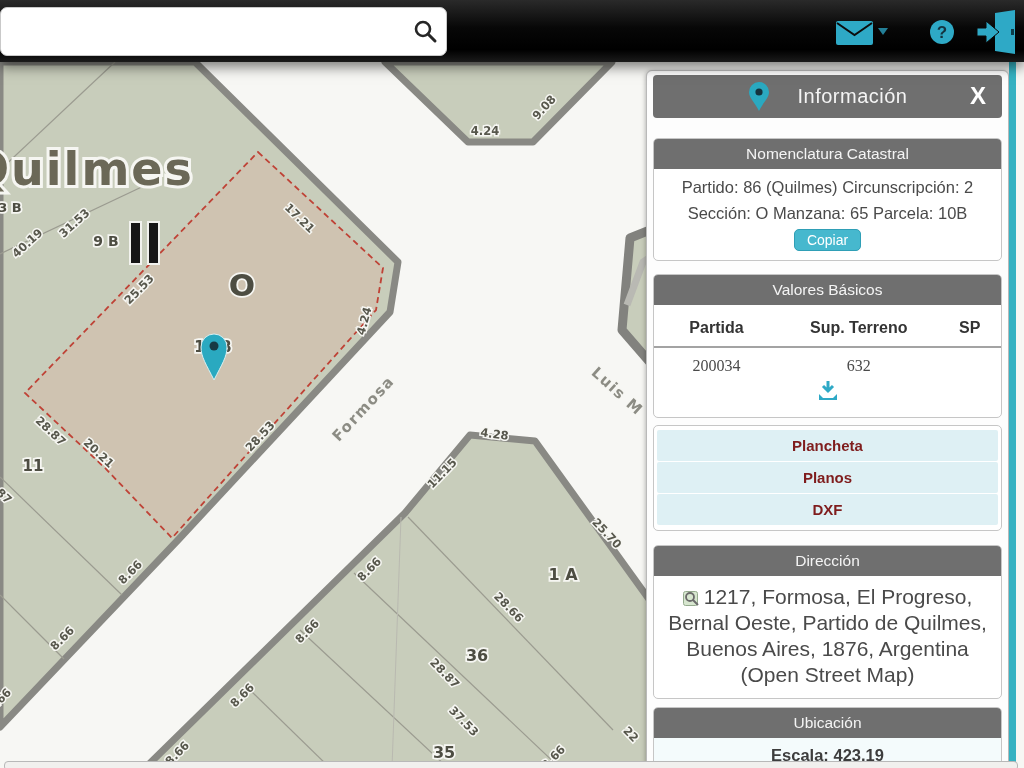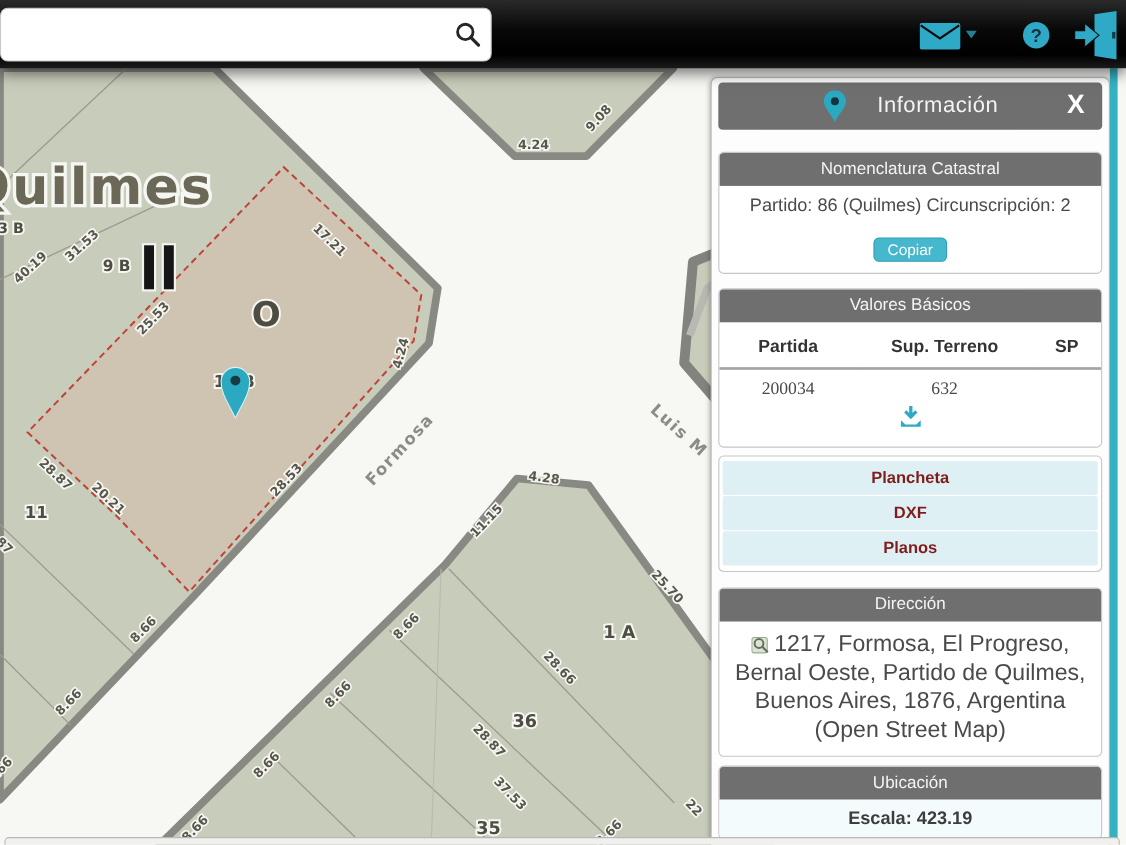--- a/index.html
+++ b/index.html
@@ -39,21 +39,21 @@
                background:none;border:0;cursor:pointer;font-family:"Liberation Sans",sans-serif;}
   .sect{border:1px solid #c6c6c6;border-radius:5px;overflow:hidden;background:#fff;}
   .sect-h{background:#6f6f6f;color:#f4f4f4;font-size:15.5px;text-align:center;
           line-height:29px;height:30px;}
   .s-nomen{margin-top:20px;}
   .s-valores{margin-top:13px;}
   .s-desc{margin-top:7px;}
   .s-dir{margin-top:14px;}
   .s-ubi{margin-top:8px;}
   .nomen-body{padding:5px 4px 8px;text-align:center;color:#4a4a4a;font-size:16.5px;line-height:26px;}
-  .copy-btn{display:inline-block;margin-top:16px;background:#46b8ce;border:1px solid #2f9fb6;
+  .copy-btn{display:inline-block;margin-top:2px;background:#46b8ce;border:1px solid #2f9fb6;
             color:#fff;font-size:14px;padding:2px 12px;border-radius:5px;cursor:pointer;
             font-family:"Liberation Sans",sans-serif;}
   table.vals{width:100%;border-collapse:collapse;margin-top:4px;}
   table.vals th{font-size:16px;color:#333;padding:10px 2px 9px;border-bottom:2px solid #a3a3a3;}
   table.vals td{font-size:16px;color:#4a4a4a;text-align:center;padding:9px 2px 2px;font-family:Liberation Serif, serif;}
   th.c1,td.c1{width:36%;}th.c2,td.c2{width:46%;}th.c3,td.c3{width:18%;}
   .dl-wrap{text-align:center;padding:4px 0 12px;}
   .dl-btn{background:none;border:0;cursor:pointer;padding:0;}
   .desc-body{padding:4px 3px;}
   .desc-btn{display:block;width:100%;height:31px;margin-bottom:1px;background:#def0f4;
@@ -194,20 +194,21 @@
         <circle cx="11" cy="10" r="3.6" fill="#14333e"></circle>
       </svg>
       <span class="panel-title">Información</span>
       <button class="panel-close">X</button>
     </div>
 
     <section class="sect s-nomen">
       <div class="sect-h">Nomenclatura Catastral</div>
       <div class="nomen-body">
         <div>Partido: 86 (Quilmes) Circunscripción: 2</div>
+        <div>Sección: O Manzana: 65 Parcela: 10B</div>
         <button class="copy-btn">Copiar</button>
       </div>
     </section>
 
     <section class="sect s-valores">
       <div class="sect-h">Valores Básicos</div>
       <table class="vals">
         <thead>
           <tr>
             <th class="c1">Partida</th>
@@ -229,22 +230,22 @@
             <path d="M11,0 v9 M6,5 l5,5 5,-5" fill="none" stroke="#2ea9c6" stroke-width="3"></path>
             <path d="M2,13 l4,4 h10 l4,-4 v6 h-18 z" fill="#2ea9c6"></path>
           </svg>
         </button>
       </div>
     </section>
 
     <section class="sect s-desc">
       <div class="desc-body">
         <button class="desc-btn">Plancheta</button>
+        <button class="desc-btn">Planos</button>
         <button class="desc-btn">DXF</button>
-        <button class="desc-btn">Planos</button>
       </div>
     </section>
 
     <section class="sect s-dir">
       <div class="sect-h">Dirección</div>
       <div class="dir-body">
         <svg class="dir-icon" width="17" height="17" viewBox="0 0 17 17">
           <rect x="0.5" y="1.5" width="14" height="14" rx="2" fill="#d7e6cf" stroke="#95ab8e" stroke-width="1"></rect>
           <circle cx="7" cy="7" r="4" fill="none" stroke="#6b6b6b" stroke-width="1.8"></circle>
           <line x1="10" y1="10" x2="15" y2="15" stroke="#6b6b6b" stroke-width="2"></line>

